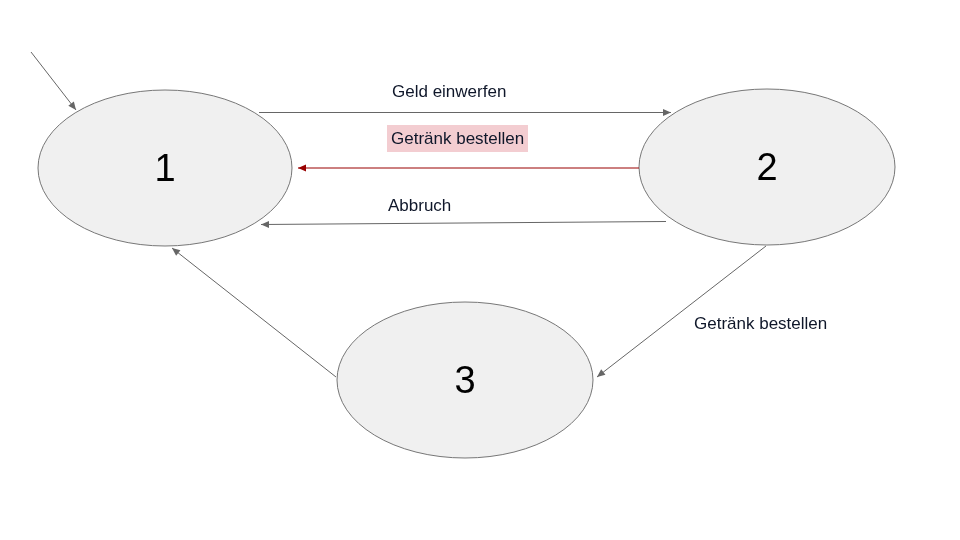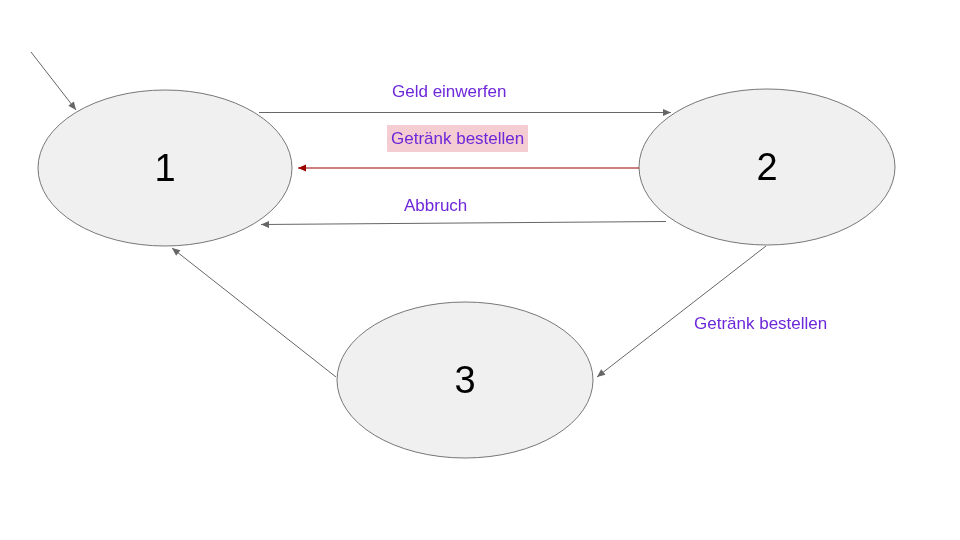--- a/index.html
+++ b/index.html
@@ -30,26 +30,26 @@
     color: #000000;
     pointer-events: none;
   }
   .state-num.s1 { left: 115px; top: 141px; }
   .state-num.s2 { left: 717px; top: 140px; }
   .state-num.s3 { left: 415px; top: 353px; }
   .edge-label {
     position: absolute;
     font-size: 17px;
     line-height: 21px;
-    color: #6d28d9;
+    color: #0f172a;
     white-space: nowrap;
   }
   .edge-label.geld     { left: 392px; top: 81px; }
   .edge-label.getr1    { left: 387px; top: 125px; padding: 3px 4px; background: #f3cdd1; }
-  .edge-label.abbruch  { left: 404px; top: 195px; }
+  .edge-label.abbruch  { left: 388px; top: 195px; }
   .edge-label.getr2    { left: 694px; top: 313px; }
 </style>
 </head>
 <body>
 
 <div class="canvas">
 
   <svg class="diagram-svg" width="960" height="540" viewBox="0 0 960 540">
     <defs>
       <marker id="arrow-gray" markerWidth="12" markerHeight="10" refX="8.5" refY="4" orient="auto" markerUnits="userSpaceOnUse">

